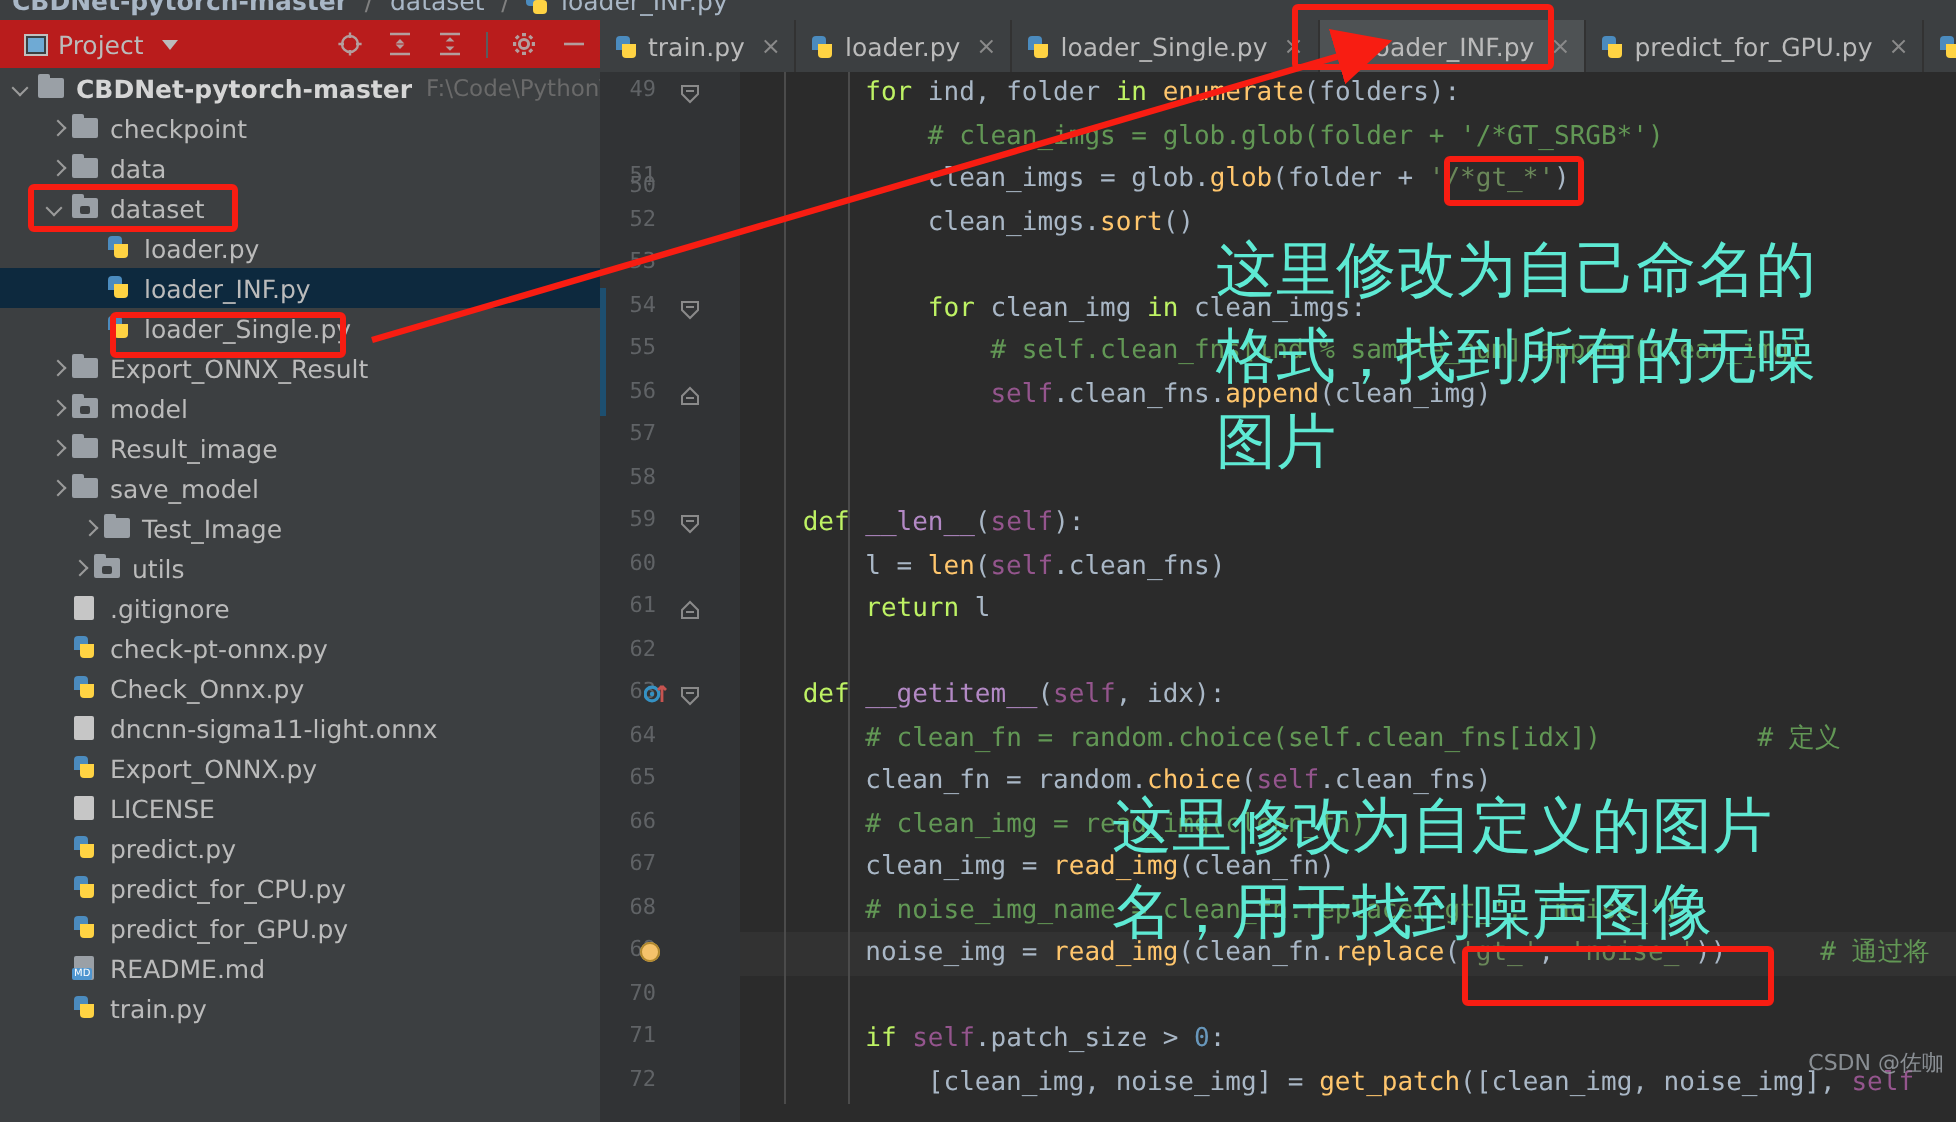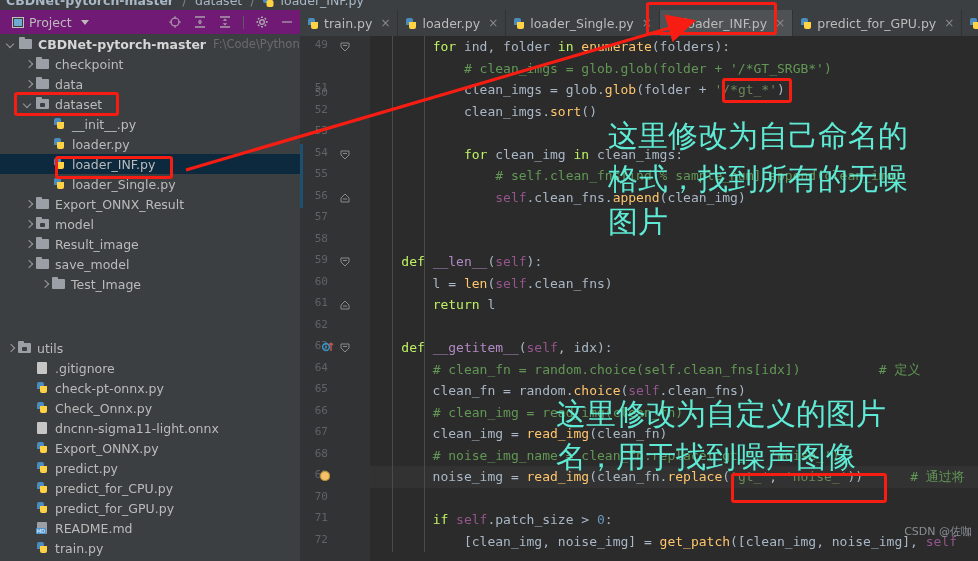--- a/index.html
+++ b/index.html
@@ -25,21 +25,21 @@
   .bc-plain{color:#a9b7c6;font-weight:normal;}
   .bc-py-ico{display:inline-block;width:11px;height:11px;vertical-align:-2px;position:relative;margin-right:2px;}
 
   
   .left-panel{
     position:absolute;left:0;top:10px;width:300px;height:551px;
     background:#3c3f41;
   }
   .project-toolbar{
     position:absolute;left:0;top:0;width:300px;height:24px;
-    background:#701a75;display:flex;align-items:center;
+    background:#b91c1c;display:flex;align-items:center;
   }
   .proj-label{display:flex;align-items:center;margin-left:12px;gap:5px;}
   .proj-square{
     width:12px;height:11px;border:1px solid #c0c0c0;background:#3c3f41;
     box-sizing:border-box;position:relative;
   }
   .proj-square::after{
     content:"";position:absolute;left:1px;top:1px;width:8px;height:7px;background:#6faad4;
   }
   .proj-title{font-size:12.5px;color:#bbbbbb;}
@@ -255,50 +255,40 @@
           <span class="tlabel">dataset</span>
         </div>
         <div class="trow" style="padding-left: 41px;">
           <span class="arrow"></span>
           <span class="ficon">
             <span class="pyicon">
               <span class="pg"></span>
               <span class="py"></span>
             </span>
           </span>
-          <span class="tlabel">__init__.py</span>
+          <span class="tlabel">loader.py</span>
+        </div>
+        <div class="trow sel" style="padding-left: 41px;">
+          <span class="arrow"></span>
+          <span class="ficon">
+            <span class="pyicon">
+              <span class="pg"></span>
+              <span class="py"></span>
+            </span>
+          </span>
+          <span class="tlabel">loader_INF.py</span>
         </div>
         <div class="trow" style="padding-left: 41px;">
           <span class="arrow"></span>
           <span class="ficon">
             <span class="pyicon">
               <span class="pg"></span>
               <span class="py"></span>
             </span>
           </span>
-          <span class="tlabel">loader.py</span>
-        </div>
-        <div class="trow sel" style="padding-left: 41px;">
-          <span class="arrow"></span>
-          <span class="ficon">
-            <span class="pyicon">
-              <span class="pg"></span>
-              <span class="py"></span>
-            </span>
-          </span>
-          <span class="tlabel">loader_INF.py</span>
-        </div>
-        <div class="trow" style="padding-left: 41px;">
-          <span class="arrow"></span>
-          <span class="ficon">
-            <span class="pyicon">
-              <span class="pg"></span>
-              <span class="py"></span>
-            </span>
-          </span>
           <span class="tlabel">loader_Single.py</span>
         </div>
         <div class="trow" style="padding-left: 24px;">
           <span class="arrow right"></span>
           <span class="ficon">
             <span class="folder-g"></span>
           </span>
           <span class="tlabel">Export_ONNX_Result</span>
         </div>
         <div class="trow" style="padding-left: 24px;">
@@ -322,21 +312,21 @@
           </span>
           <span class="tlabel">save_model</span>
         </div>
         <div class="trow" style="padding-left: 24px; margin-left: 16px;">
           <span class="arrow right"></span>
           <span class="ficon">
             <span class="folder-g"></span>
           </span>
           <span class="tlabel">Test_Image</span>
         </div>
-        <div class="trow" style="padding-left: 6px; margin-top: 44px;">
+        <div class="trow" style="padding-left: 35px;">
           <span class="arrow right"></span>
           <span class="ficon">
             <span class="folder-g folder-src"></span>
           </span>
           <span class="tlabel">utils</span>
         </div>
         <div class="trow" style="padding-left: 24px;">
           <span class="arrow"></span>
           <span class="ficon">
             <span class="fileicon"></span>
@@ -372,20 +362,27 @@
         </div>
         <div class="trow" style="padding-left: 24px;">
           <span class="arrow"></span>
           <span class="ficon">
             <span class="pyicon">
               <span class="pg"></span>
               <span class="py"></span>
             </span>
           </span>
           <span class="tlabel">Export_ONNX.py</span>
+        </div>
+        <div class="trow" style="padding-left: 24px;">
+          <span class="arrow"></span>
+          <span class="ficon">
+            <span class="fileicon lic"></span>
+          </span>
+          <span class="tlabel">LICENSE</span>
         </div>
         <div class="trow" style="padding-left: 24px;">
           <span class="arrow"></span>
           <span class="ficon">
             <span class="pyicon">
               <span class="pg"></span>
               <span class="py"></span>
             </span>
           </span>
           <span class="tlabel">predict.py</span>

